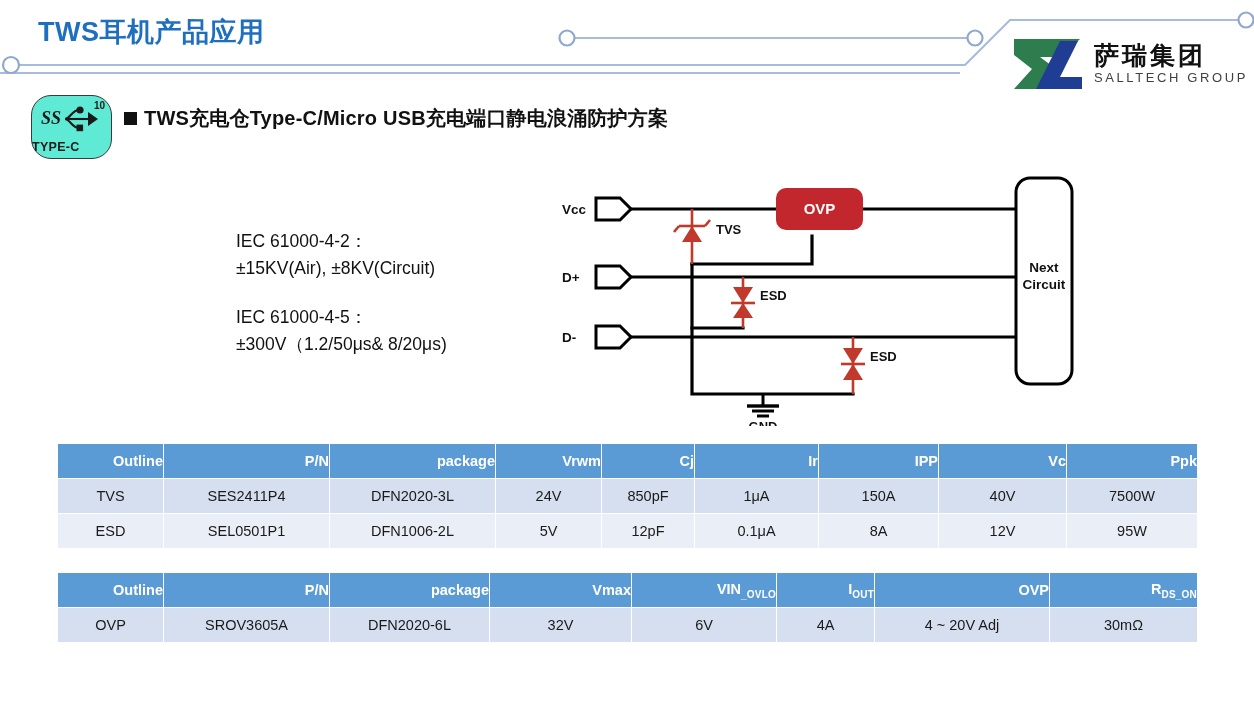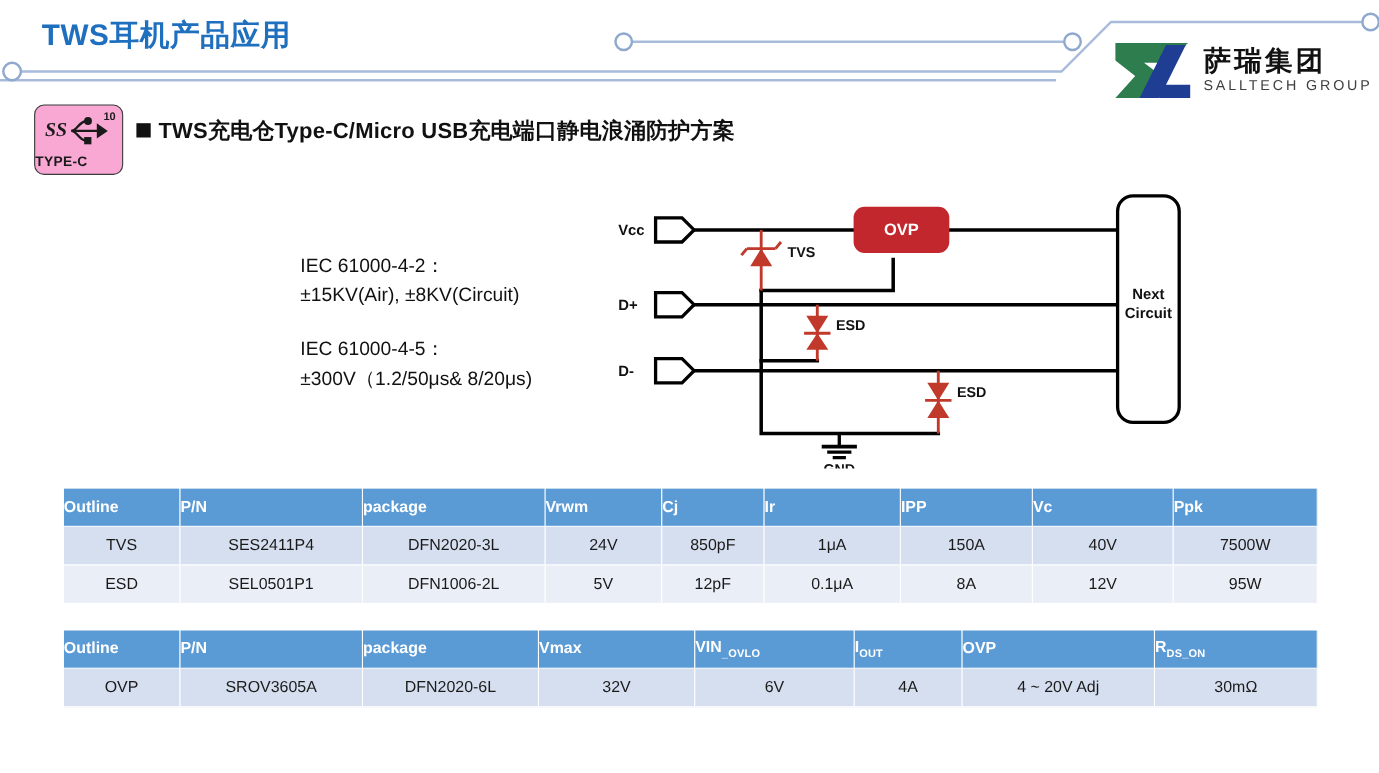--- a/index.html
+++ b/index.html
@@ -21,47 +21,47 @@
     letter-spacing:3px;white-space:nowrap;
   }
   .logo-en{
     position:absolute;left:84px;top:33px;font-size:13px;color:#404040;
     letter-spacing:2.6px;white-space:nowrap;
   }
 
   
   #typec-badge{
     position:absolute;left:31px;top:95px;width:79px;height:62px;
-    border:1.6px solid #3a3a3a;border-radius:9px;background:#f9a8d4;text-decoration:underline;
+    border:1.6px solid #3a3a3a;border-radius:20px;background:#5eead4;text-decoration:underline;
   }
   #typec-badge .tc-label{
     position:absolute;left:0;right:0;bottom:4px;text-align:left;
     font-size:12.5px;font-weight:bold;color:#1a1a1a;letter-spacing:.3px;
   }
   #section-bullet{position:absolute;left:124px;top:112px;width:13px;height:13px;background:#111;}
   #section-title{
     position:absolute;left:144px;top:105px;
     font-size:20px;font-weight:bold;color:#111;white-space:nowrap;letter-spacing:.2px;
   }
 
   
   #spec-block{position:absolute;left:236px;top:228px;font-size:17.5px;color:#111;line-height:27px;}
-  #spec-block .spec-group{margin-bottom:22px;margin-left:37px;}
+  #spec-block .spec-group{margin-bottom:22px;}
   #spec-block .spec-line{white-space:nowrap;}
 
   
   #circuit{position:absolute;left:548px;top:168px;width:548px;height:258px;}
 
   
   .tbl{position:absolute;border-collapse:collapse;table-layout:fixed;}
   #table-protection{left:57px;top:443px;width:1140px;}
   #table-ovp{left:57px;top:572px;width:1140px;}
   .tbl th{
     background:#5B9BD5;color:#fff;font-size:14.5px;font-weight:bold;
-    height:34px;text-align:left;border:1.5px solid #fff;padding:0;
+    height:34px;text-align:right;border:1.5px solid #fff;padding:0;
   }
   .tbl td{
     font-size:14.5px;color:#1a1a1a;height:34px;text-align:center;
     border:1.5px solid #fff;padding:0;
   }
   .tbl tr.row-a td{background:#D6DFEF;}
   .tbl tr.row-b td{background:#EAEEF7;}
   .sub{font-size:10px;vertical-align:sub;letter-spacing:.2px;}
 </style>
 </head>

